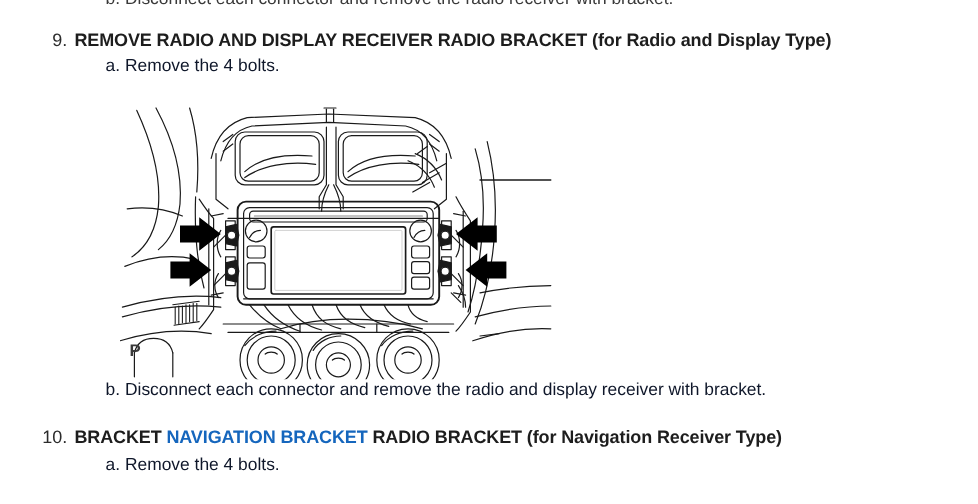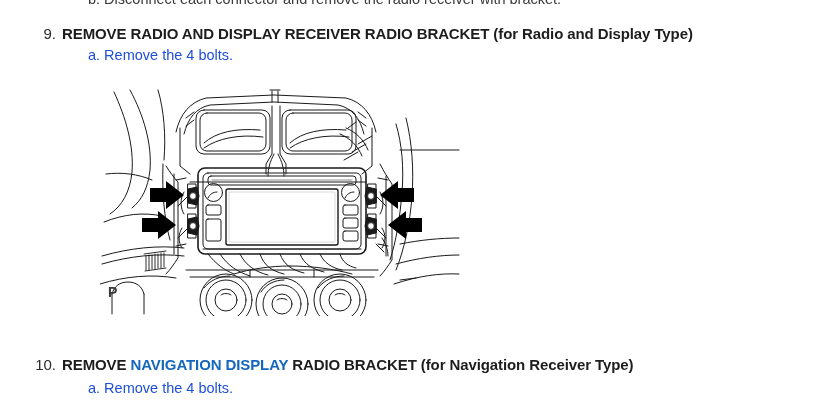--- a/index.html
+++ b/index.html
@@ -31,21 +31,21 @@
     font-size:15px;font-weight:700;color:#1d1d1d;letter-spacing:-0.1px;
   }
   .step .title .link{color:#1566bd;font-weight:700;}
 
   .step9{left:26px;top:25px;}
   .step10{left:26px;top:356px;align-items:flex-end;}
 
   
   .sub{
     position:absolute;white-space:nowrap;
-    font-size:14.5px;font-weight:400;color:#1d4ed8;
+    font-size:14.5px;font-weight:400;color:#0f172a;
   }
   .sub9a{left:88px;top:47px;}
   .sub9b{left:88px;top:317px;}
   .sub10a{left:88px;top:380px;}
 
   
   .figure{position:absolute;left:100px;top:88px;width:360px;height:228px;}
   .figure svg{display:block;}
   .fig-label{
     position:absolute;left:8px;top:196px;
@@ -252,21 +252,22 @@
 
         <path d="M314 100 L 298 100 L 298 93 L 280 107 L 298 121 L 298 114 L 314 114 Z"></path>
 
         <path d="M322 130 L 306 130 L 306 123 L 288 137 L 306 151 L 306 144 L 322 144 Z"></path>
       </g>
     </svg>
 
     <div class="fig-label">P</div>
   </div>
 
+  <div class="sub sub9b">b. Disconnect each connector and remove the radio and display receiver with bracket.</div>
 
   <div class="step step10">
     <span class="num">10.</span>
-    <span class="title"><span>REMOVE </span><span class="link">NAVIGATION DISPLAY</span><span> RADIO BRACKET (for Navigation Receiver Type)</span></span>
+    <span class="title"><span>BRACKET </span><span class="link">NAVIGATION BRACKET</span><span> RADIO BRACKET (for Navigation Receiver Type)</span></span>
   </div>
 
   <div class="sub sub10a">a. Remove the 4 bolts.</div>
 
 </div>
 
 </body></html>

